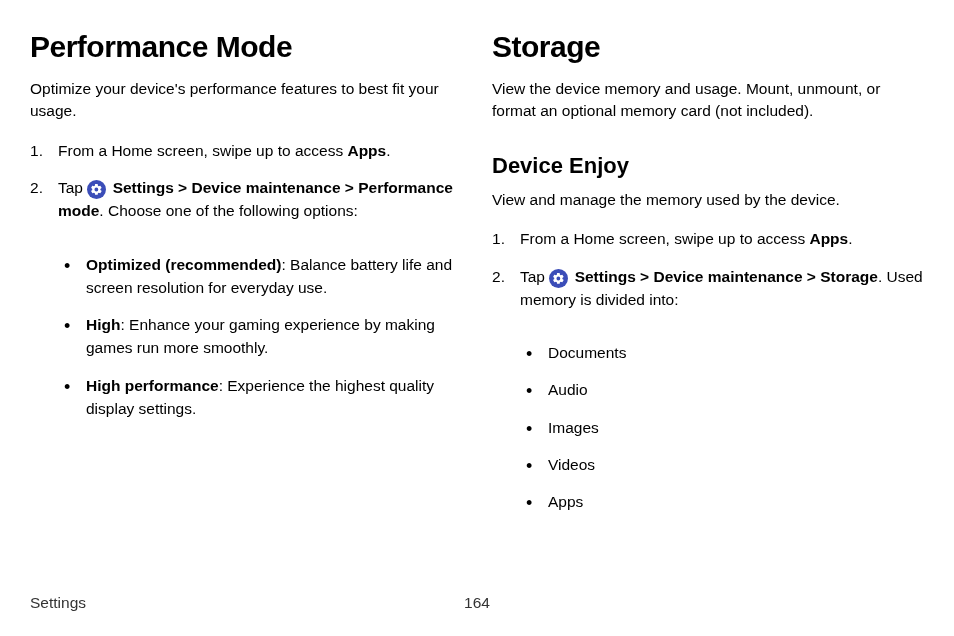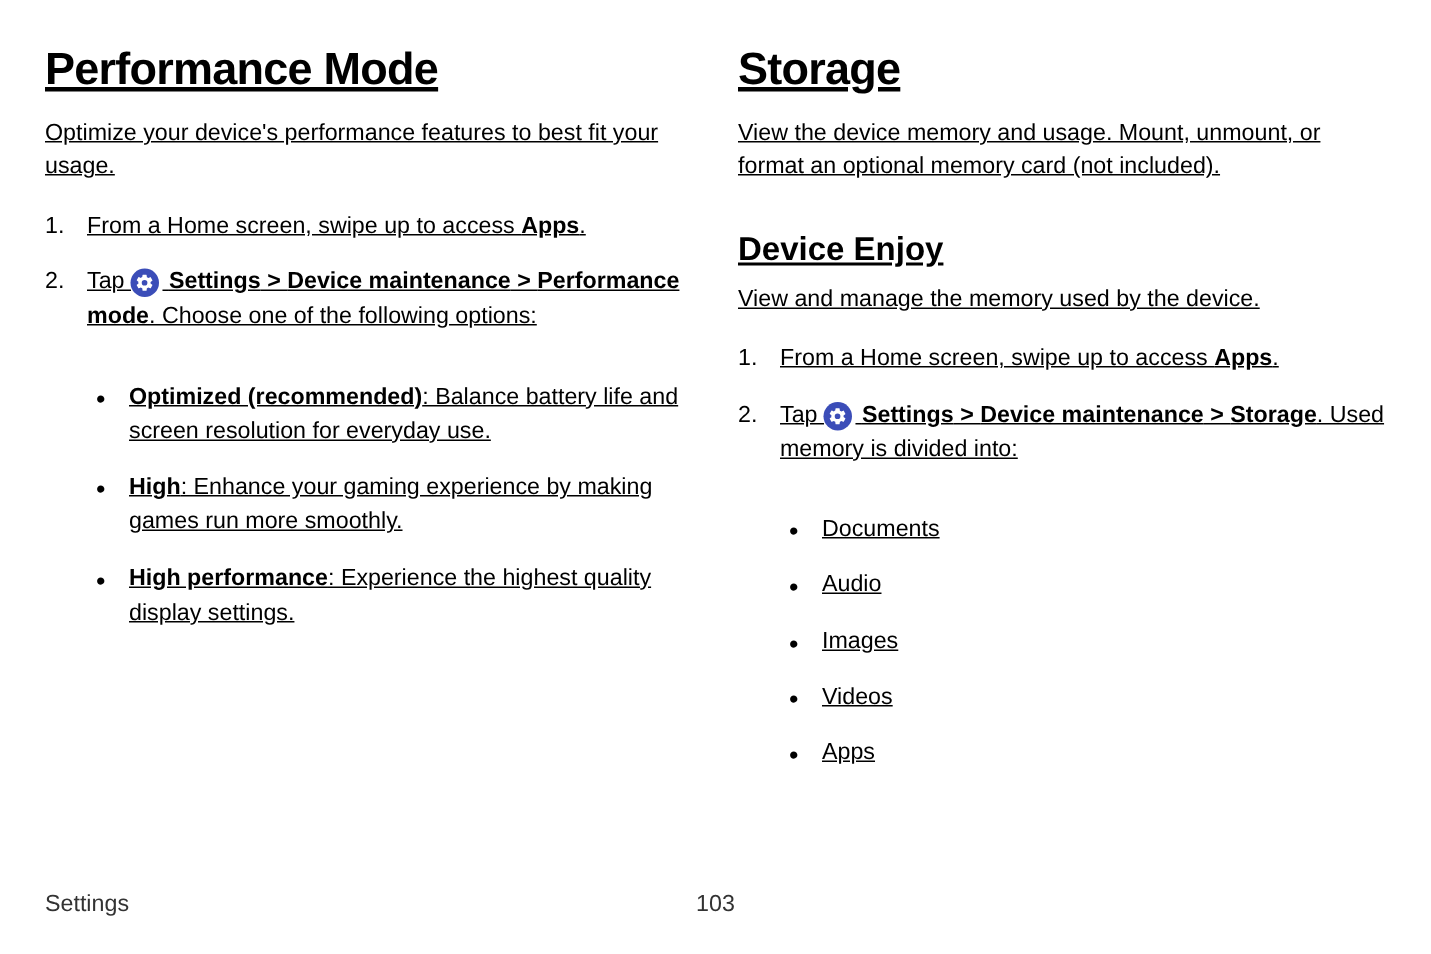--- a/index.html
+++ b/index.html
@@ -8,21 +8,20 @@
     height: 636px;
     font-family: Arial, Helvetica, sans-serif;
     color: #000;
     background: #fff;
     position: relative;
     padding: 30px 30px 0 30px;
   }
   .columns {
     display: flex;
     gap: 30px;
-    text-decoration: underline;
   }
   .col {
     flex: 1;
   }
   h1 {
     font-size: 30px;
     font-weight: 800;
     margin-bottom: 14px;
     letter-spacing: -0.5px;
   }
@@ -159,14 +158,14 @@
           <li>Videos</li>
           <li>Apps</li>
         </ul>
       </li>
     </ol>
   </div>
 </div>
 
 <div class="footer">
   <span class="section-label">Settings</span>
-  <span class="pagenum">103</span>
+  <span class="pagenum">164</span>
 </div>
 
 </body></html>

